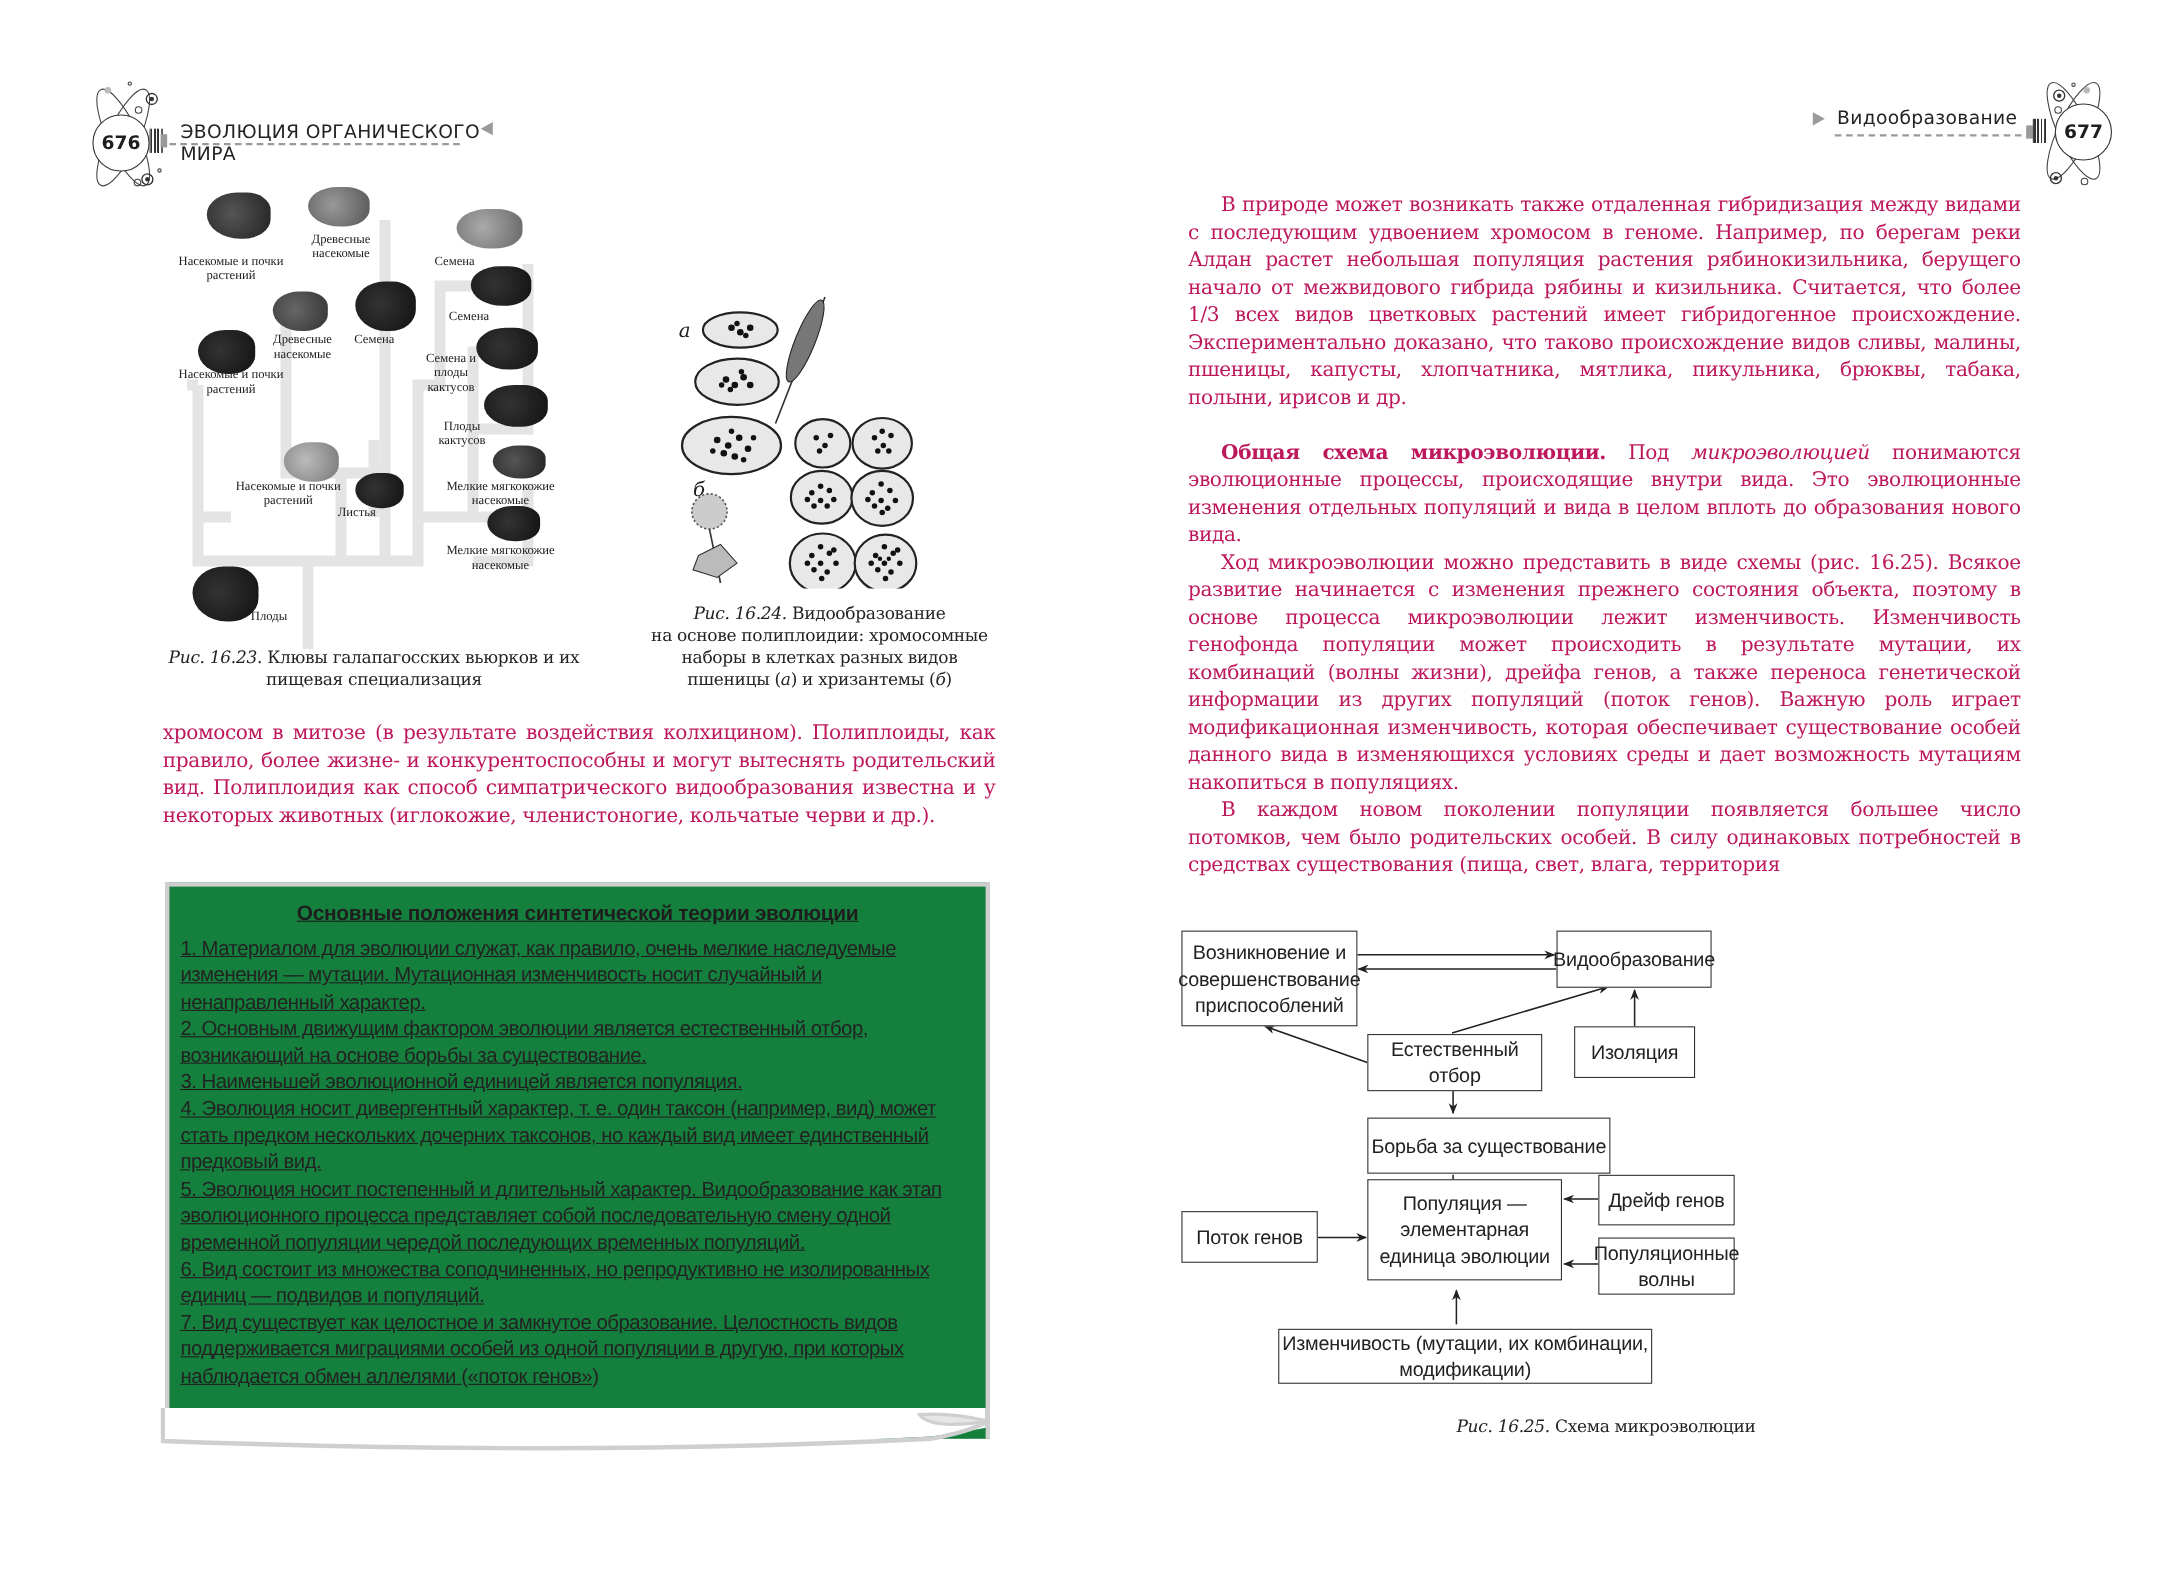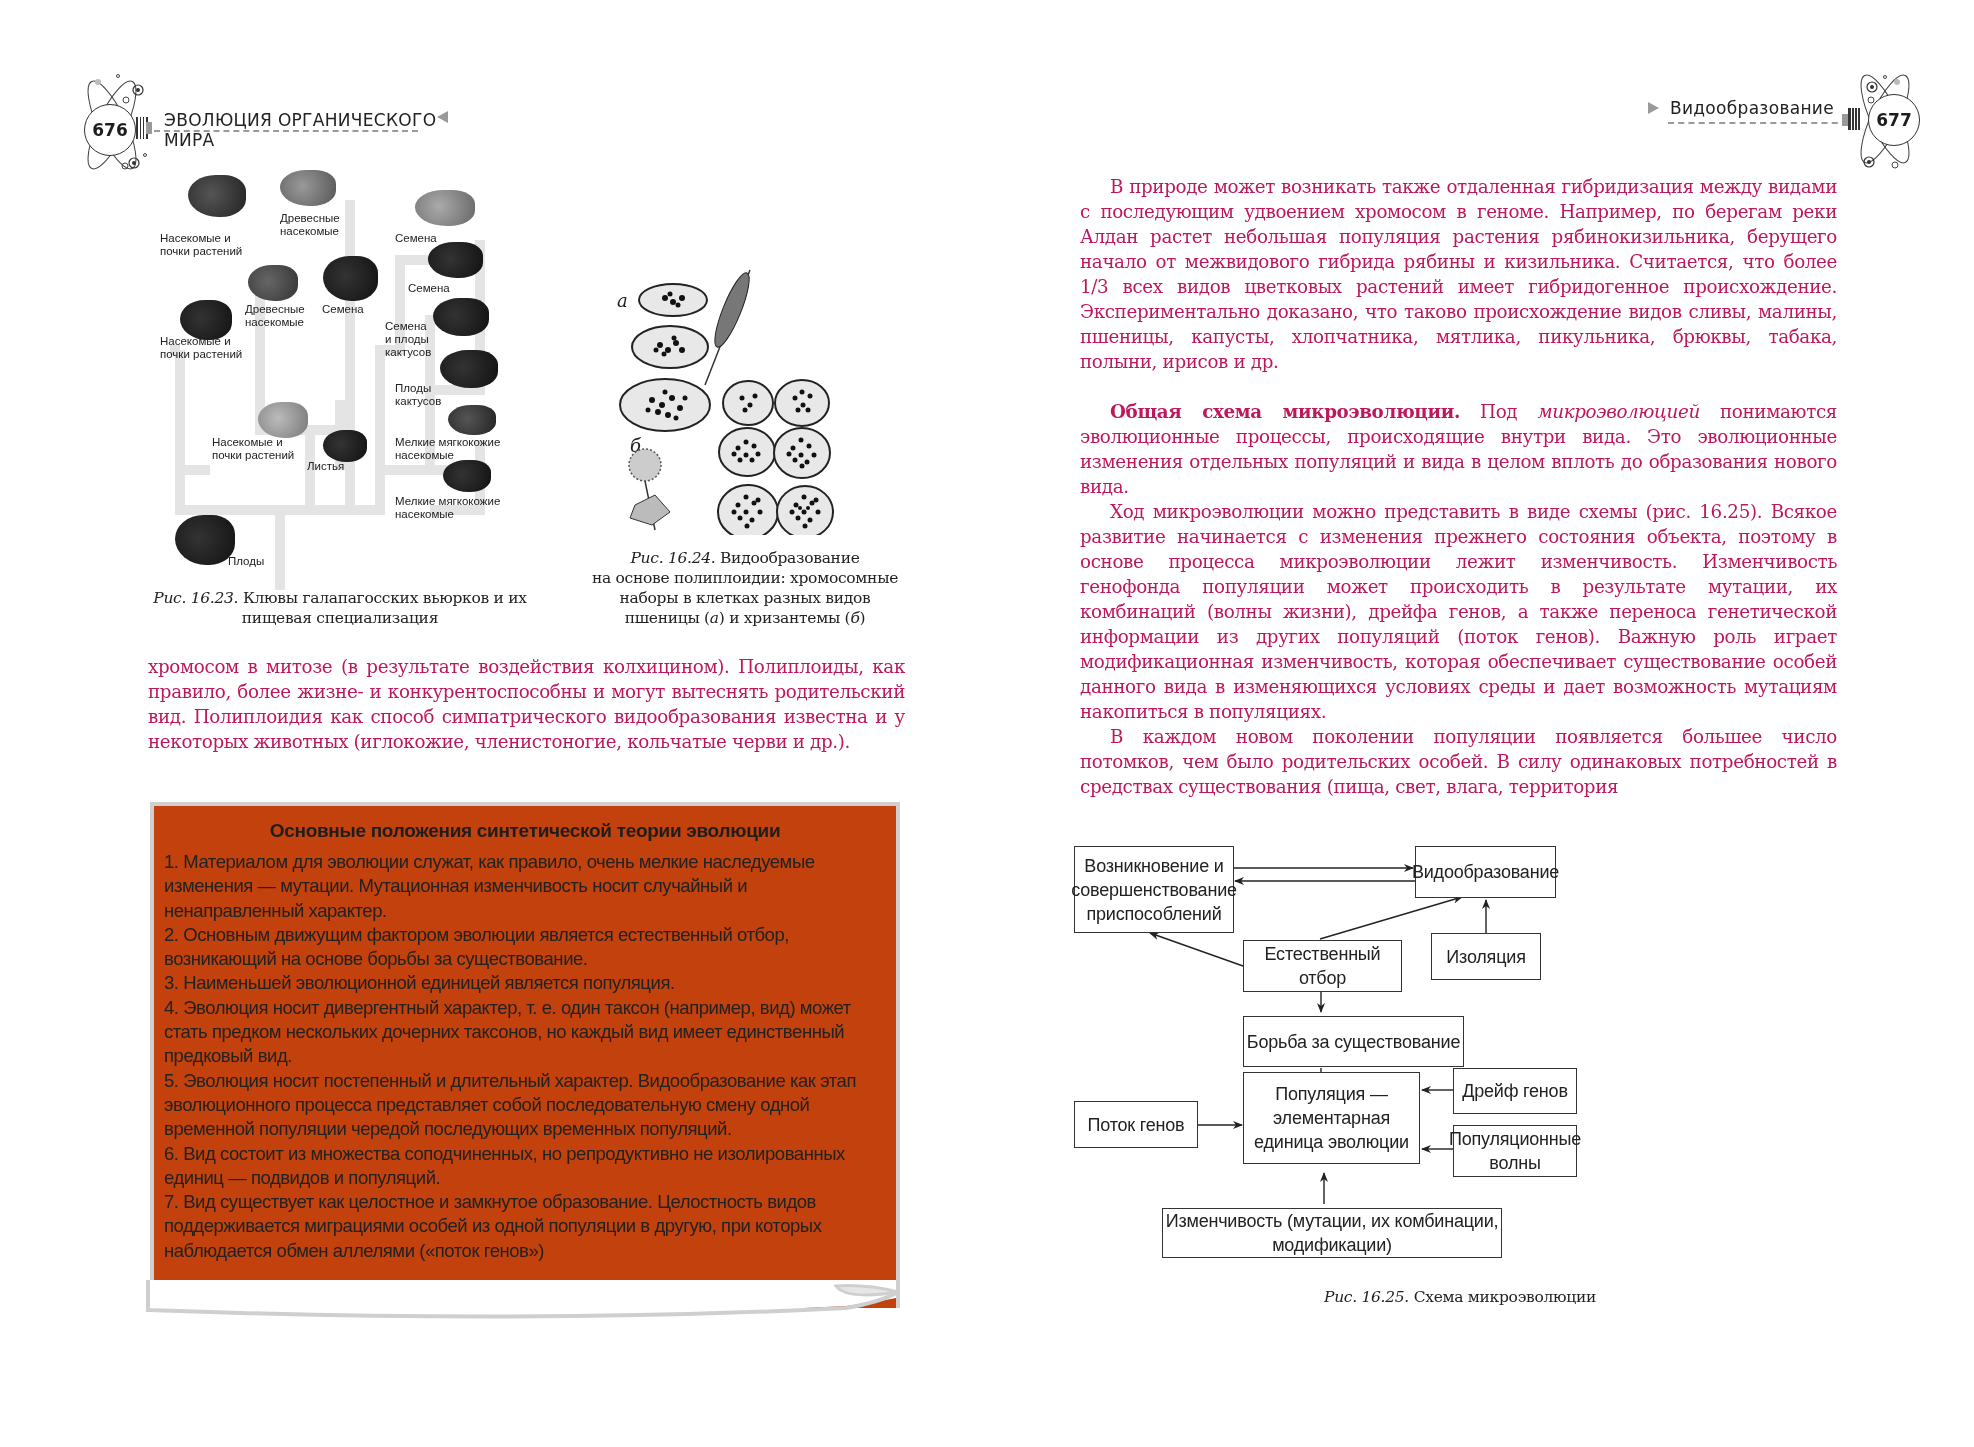--- a/index.html
+++ b/index.html
@@ -14,24 +14,24 @@
   .tri-left { width: 0; height: 0; border-top: 6px solid transparent; border-bottom: 6px solid transparent; border-right: 11px solid #9a9a9a; }
   .tri-right { width: 0; height: 0; border-top: 6px solid transparent; border-bottom: 6px solid transparent; border-left: 11px solid #9a9a9a; }
 
   
   .para { font-family: "DejaVu Serif", serif; font-size: 18.3px; line-height: 25px; text-align: justify; color: #be185d; letter-spacing: -0.35px; }
   .para .indent { display: inline-block; width: 30px; }
   .caption { font-family: "DejaVu Serif", serif; font-size: 15.5px; line-height: 20px; text-align: center; color: #222; letter-spacing: -0.3px; }
   .caption i { font-style: italic; }
 
   
-  .flabel { font-family: Liberation Sans, sans-serif; font-size: 11.5px; line-height: 13px; color: #222; white-space: nowrap; }
-
-  
-  .note { position: absolute; left: 150px; top: 802px; width: 742px; height: 502px; border: 4px solid #cfcfcf; border-bottom: none; background: #c2410c; }
+  .flabel { font-family: Liberation Serif, serif; font-size: 11.5px; line-height: 13px; text-align: center; color: #222; white-space: nowrap; }
+
+  
+  .note { position: absolute; left: 150px; top: 802px; width: 742px; height: 502px; border: 4px solid #cfcfcf; border-bottom: none; background: #15803d; text-decoration: underline; }
   .note-title { font-family: "Liberation Sans", sans-serif; font-weight: bold; font-size: 19px; text-align: center; margin-top: 14px; color: #1e1e1e; letter-spacing: -0.3px; }
   .note-body { font-family: "Liberation Sans", sans-serif; font-size: 18.5px; line-height: 24.3px; color: #222; margin: 8px 10px 16px 10px; letter-spacing: -0.45px; }
 
   
   .dbox { position: absolute; border: 1.5px solid #333; background: #fff; display: flex; align-items: center; justify-content: center; text-align: center; font-family: "Liberation Sans", sans-serif; font-size: 18px; line-height: 24px; color: #222; box-sizing: border-box; letter-spacing: -0.2px; }
 </style>
 </head>
 <body>
 
 <div class="abs" style="left:70px; top:70px; width:420px; height:110px;">

